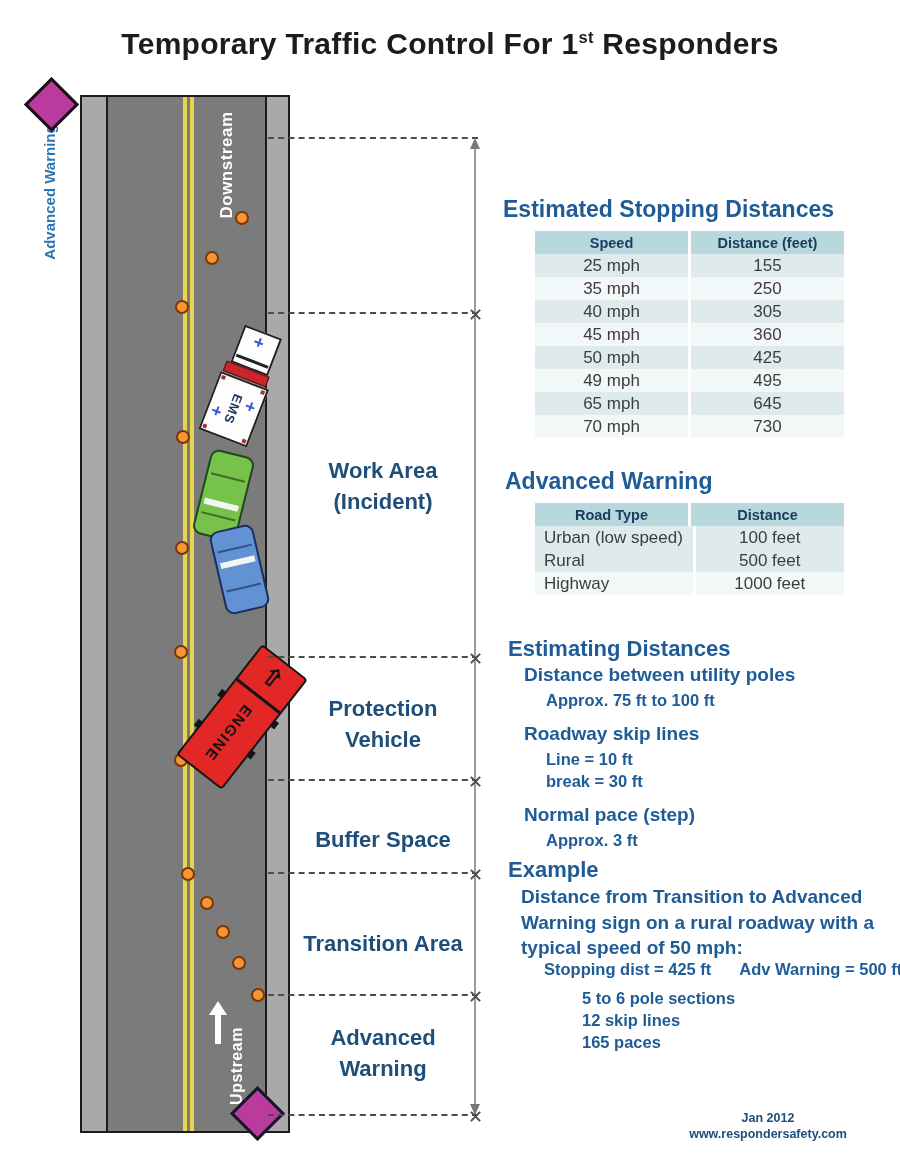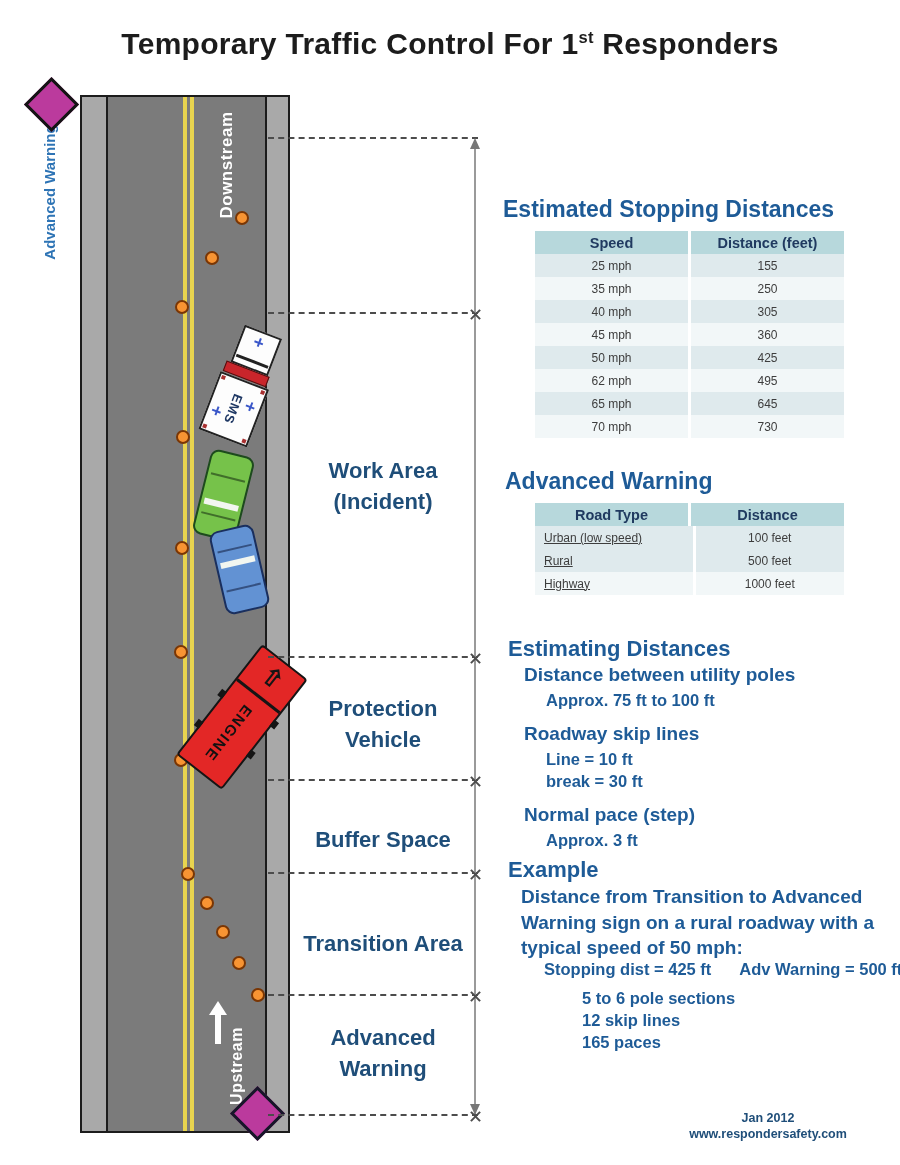--- a/index.html
+++ b/index.html
@@ -78,22 +78,22 @@
   
   .zone { position:absolute; left:292px; width:182px; text-align:center;
           color:#1f4e79; font-size:22px; line-height:31px; font-weight:600; }
 
   
   .h { position:absolute; color:#1e5b97; font-weight:700; white-space:nowrap; }
   .h-lg { font-size:23px; } .h-md { font-size:22px; }
 
   .tbl { position:absolute; left:535px; width:309px; }
   .trow { display:flex; gap:3px; height:23px; margin:0 0 0 0; }
-  .c { flex:1; display:flex; align-items:center; justify-content:center; font-size:12px; color:#3d3d3d; box-sizing:border-box; }
-  .c.lft { justify-content:flex-start; padding-left:9px;text-decoration:underline; }
+  .c { flex:1; display:flex; align-items:center; justify-content:center; font-size:17px; color:#3d3d3d; box-sizing:border-box; }
+  .c.lft { justify-content:flex-start; padding-left:9px; }
   .thead .c { background:#b7d8dc; color:#203a60; font-weight:bold; font-size:14.5px; }
   .rA .c { background:#dfeaed; }
   .rB .c { background:#f2f7f8; }
 
   .sub1 { position:absolute; color:#1e5b97; font-size:19px; font-weight:600; white-space:nowrap; }
   .sub2 { position:absolute; color:#1e5b97; font-size:16.5px; font-weight:600; white-space:nowrap; }
   .para { position:absolute; color:#1e5b97; font-size:19px; line-height:25.5px; font-weight:600; }
   .exvals span + span { margin-left:28px; }
 
   .footer { position:absolute; left:678px; top:1110px; width:180px; text-align:center;
@@ -230,21 +230,21 @@
       </div>
     <div class="trow rB">
         <div class="c">45 mph</div>
         <div class="c">360</div>
       </div>
     <div class="trow rA">
         <div class="c">50 mph</div>
         <div class="c">425</div>
       </div>
     <div class="trow rB">
-        <div class="c">62 mph</div>
+        <div class="c">49 mph</div>
         <div class="c">495</div>
       </div>
     <div class="trow rA">
         <div class="c">65 mph</div>
         <div class="c">645</div>
       </div>
     <div class="trow rB">
         <div class="c">70 mph</div>
         <div class="c">730</div>
       </div>

